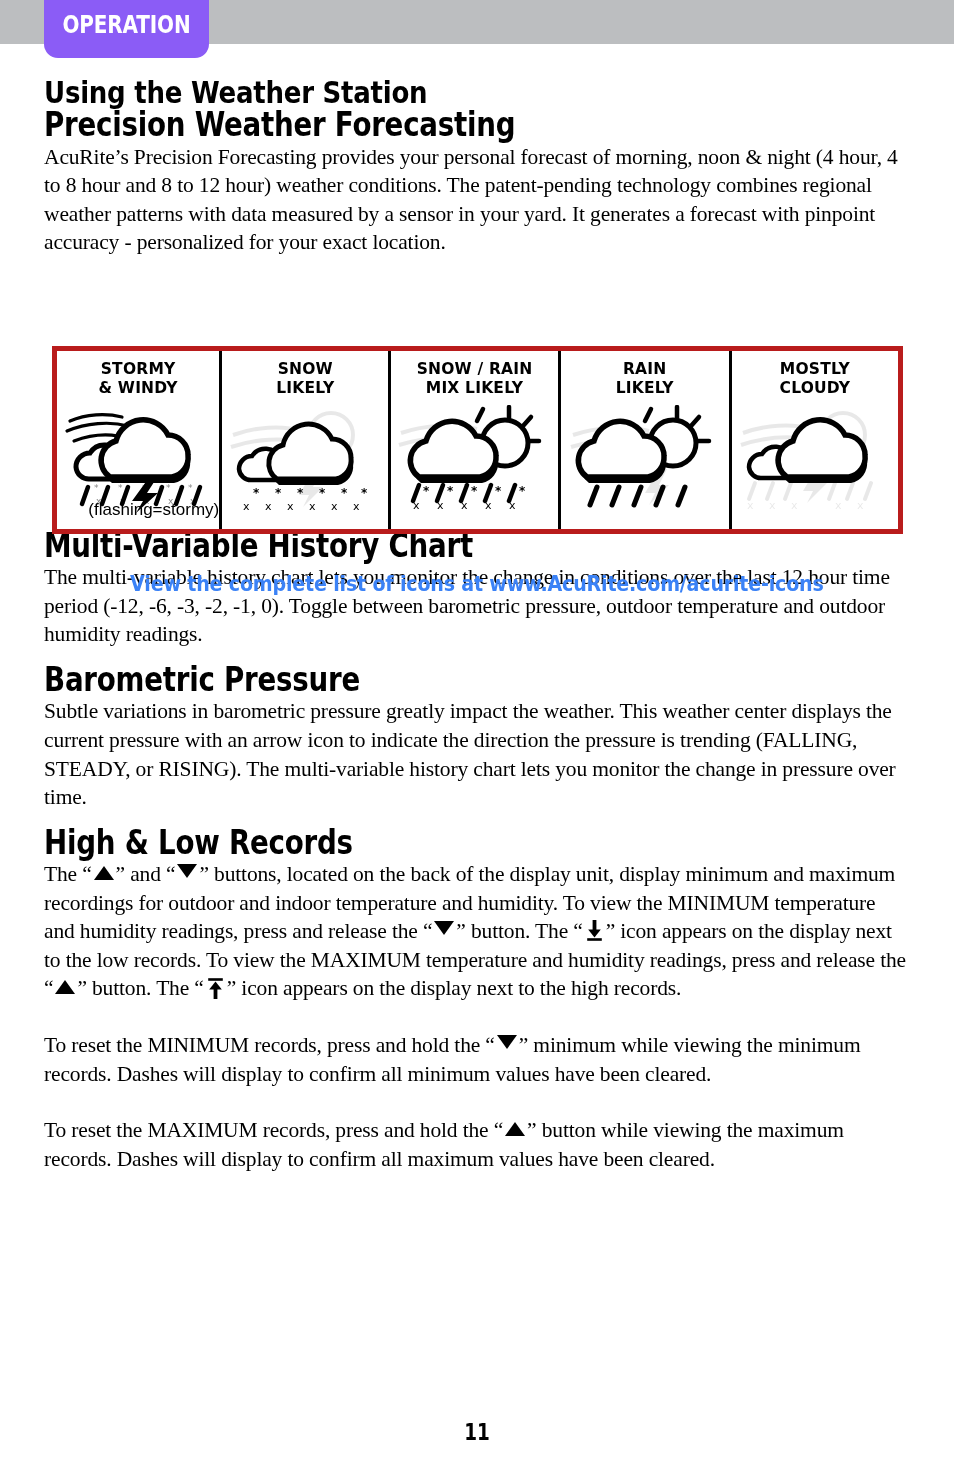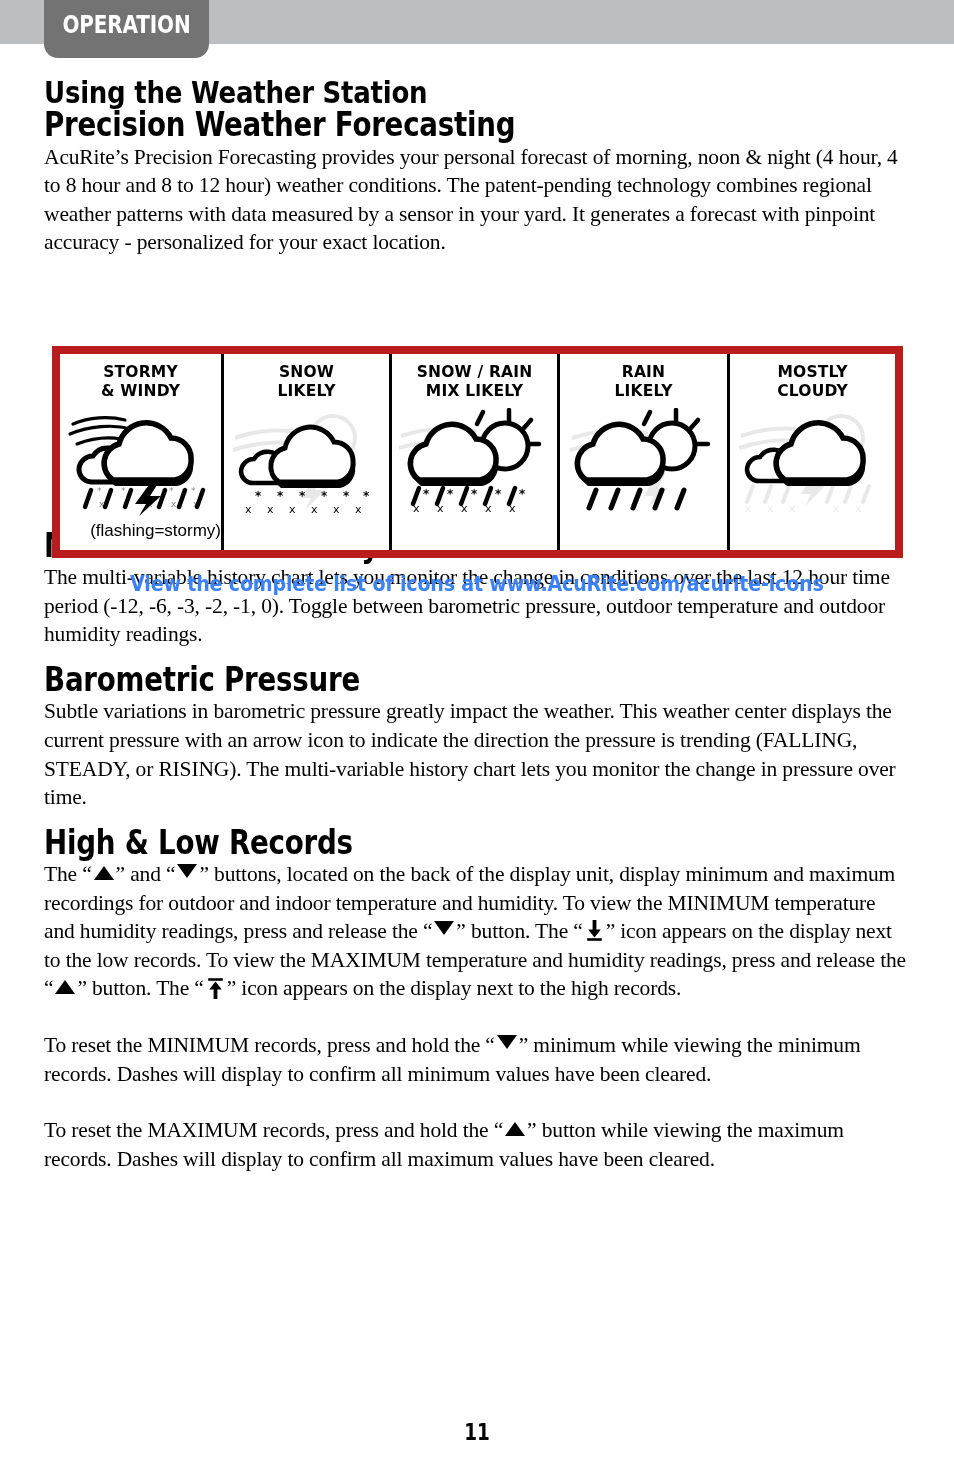--- a/index.html
+++ b/index.html
@@ -22,21 +22,21 @@
     left: 0; top: 0;
     width: 954px;
     height: 44px;
     background: #bcbec0;
   }
   .section-tab {
     position: absolute;
     left: 44px; top: 0;
     width: 165px;
     height: 58px;
-    background: #737373;
+    background: #8b5cf6;
     border-bottom-left-radius: 14px;
     border-bottom-right-radius: 14px;
     box-sizing: border-box;
   }
   .section-tab-label {
     position: absolute;
     left: 0; right: 0;
     top: 12px;
     text-align: center;
     color: #ffffff;
@@ -122,22 +122,22 @@
     margin: 0 3px;
   }
   .arrow-icon svg { position: absolute; left: 0; top: 0; }
 
   
   .forecast-table {
     position: absolute;
     left: 52px;
     top: 346px;
     width: 851px;
-    height: 212px;
-    border: 8px solid #b91c1c;
+    height: 188px;
+    border: 5px solid #b91c1c;
     box-sizing: border-box;
     display: flex;
     background: #fff;
   }
   .fc-cell {
     position: relative;
     border-right: 3px solid #000;
     box-sizing: border-box;
     overflow: hidden;
   }

